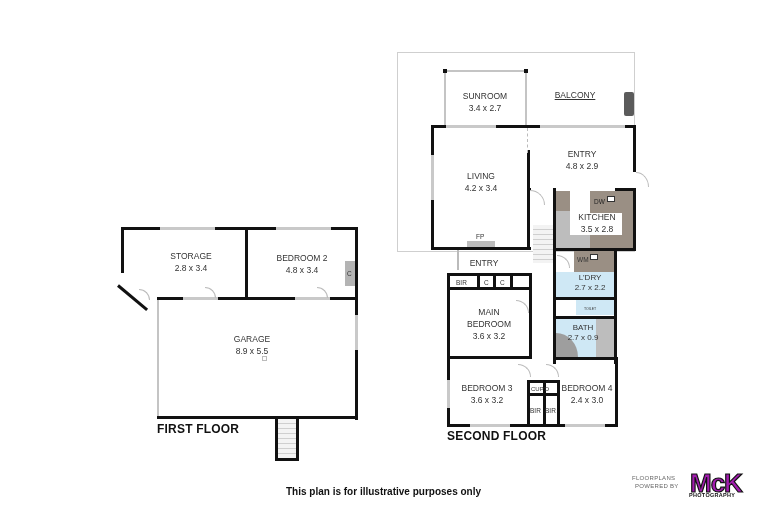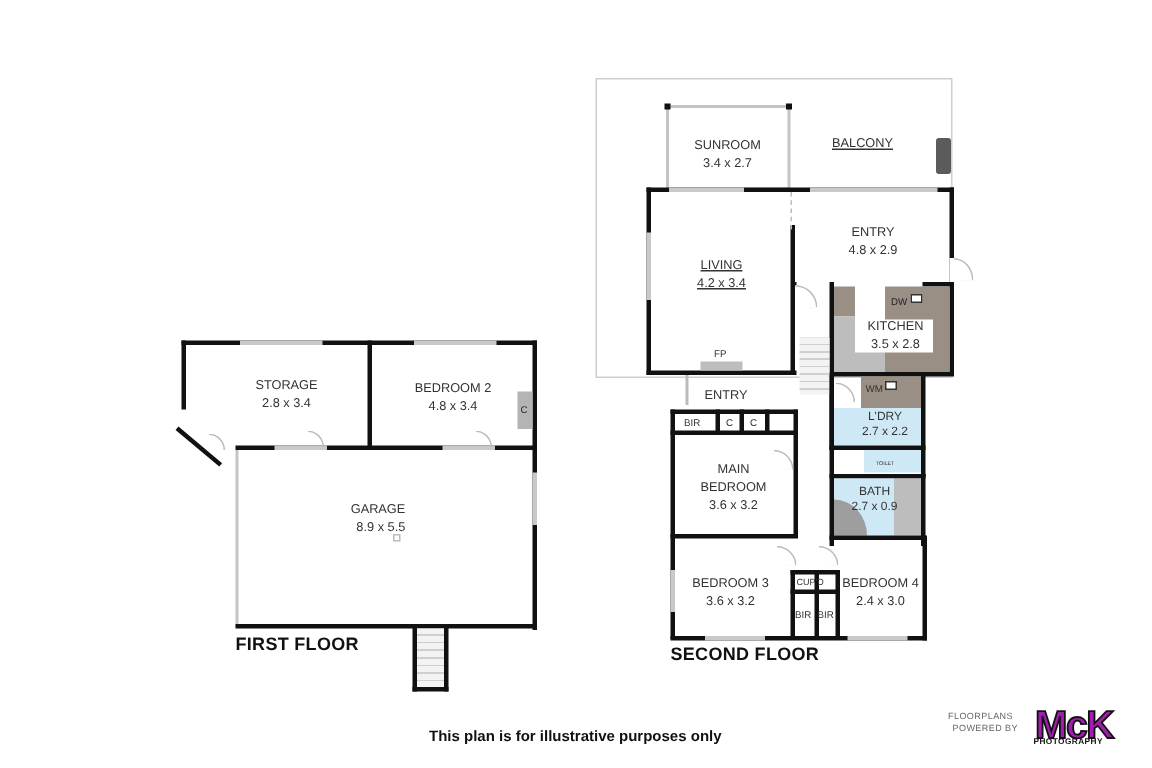--- a/index.html
+++ b/index.html
@@ -119,21 +119,21 @@
       <div>SUNROOM</div>
       <div>3.4 x 2.7</div>
     </div>
   <div class="room-label" style="left:575px;top:89px;text-decoration:underline;">
       <div>BALCONY</div>
     </div>
   <div class="room-label" style="left:582px;top:148px;">
       <div>ENTRY</div>
       <div>4.8 x 2.9</div>
     </div>
-  <div class="room-label" style="left:481px;top:170px;text-decoration:underline;">
+  <div class="room-label" style="left:481px;top:170px;">
       <div>LIVING</div>
       <div>4.2 x 3.4</div>
     </div>
   <div class="room-label" style="left:597px;top:211px;">
       <div>KITCHEN</div>
       <div>3.5 x 2.8</div>
     </div>
   <div class="room-label" style="left:484px;top:257px;">
       <div>ENTRY</div>
     </div>
@@ -193,21 +193,21 @@
   <div class="abs" style="left:262px;top:356px;width:5px;height:5px;border:1px solid #bbb;"></div>
 
   <div class="room-label" style="left:191px;top:250px;">
       <div>STORAGE</div>
       <div>2.8 x 3.4</div>
     </div>
   <div class="room-label" style="left:302px;top:252px;">
       <div>BEDROOM 2</div>
       <div>4.8 x 3.4</div>
     </div>
-  <div class="room-label" style="left:252px;top:333px;text-align:right;">
+  <div class="room-label" style="left:252px;top:333px;">
       <div>GARAGE</div>
       <div>8.9 x 5.5</div>
     </div>
 
   <div class="floor-title" style="left:157px;top:422px;">FIRST FLOOR</div>
 </div>
 
 <div class="disclaimer" style="left:286px;top:486px;">This plan is for illustrative purposes only</div>
 
 <div class="logo" style="left:632px;top:472px;width:125px;height:30px;">

